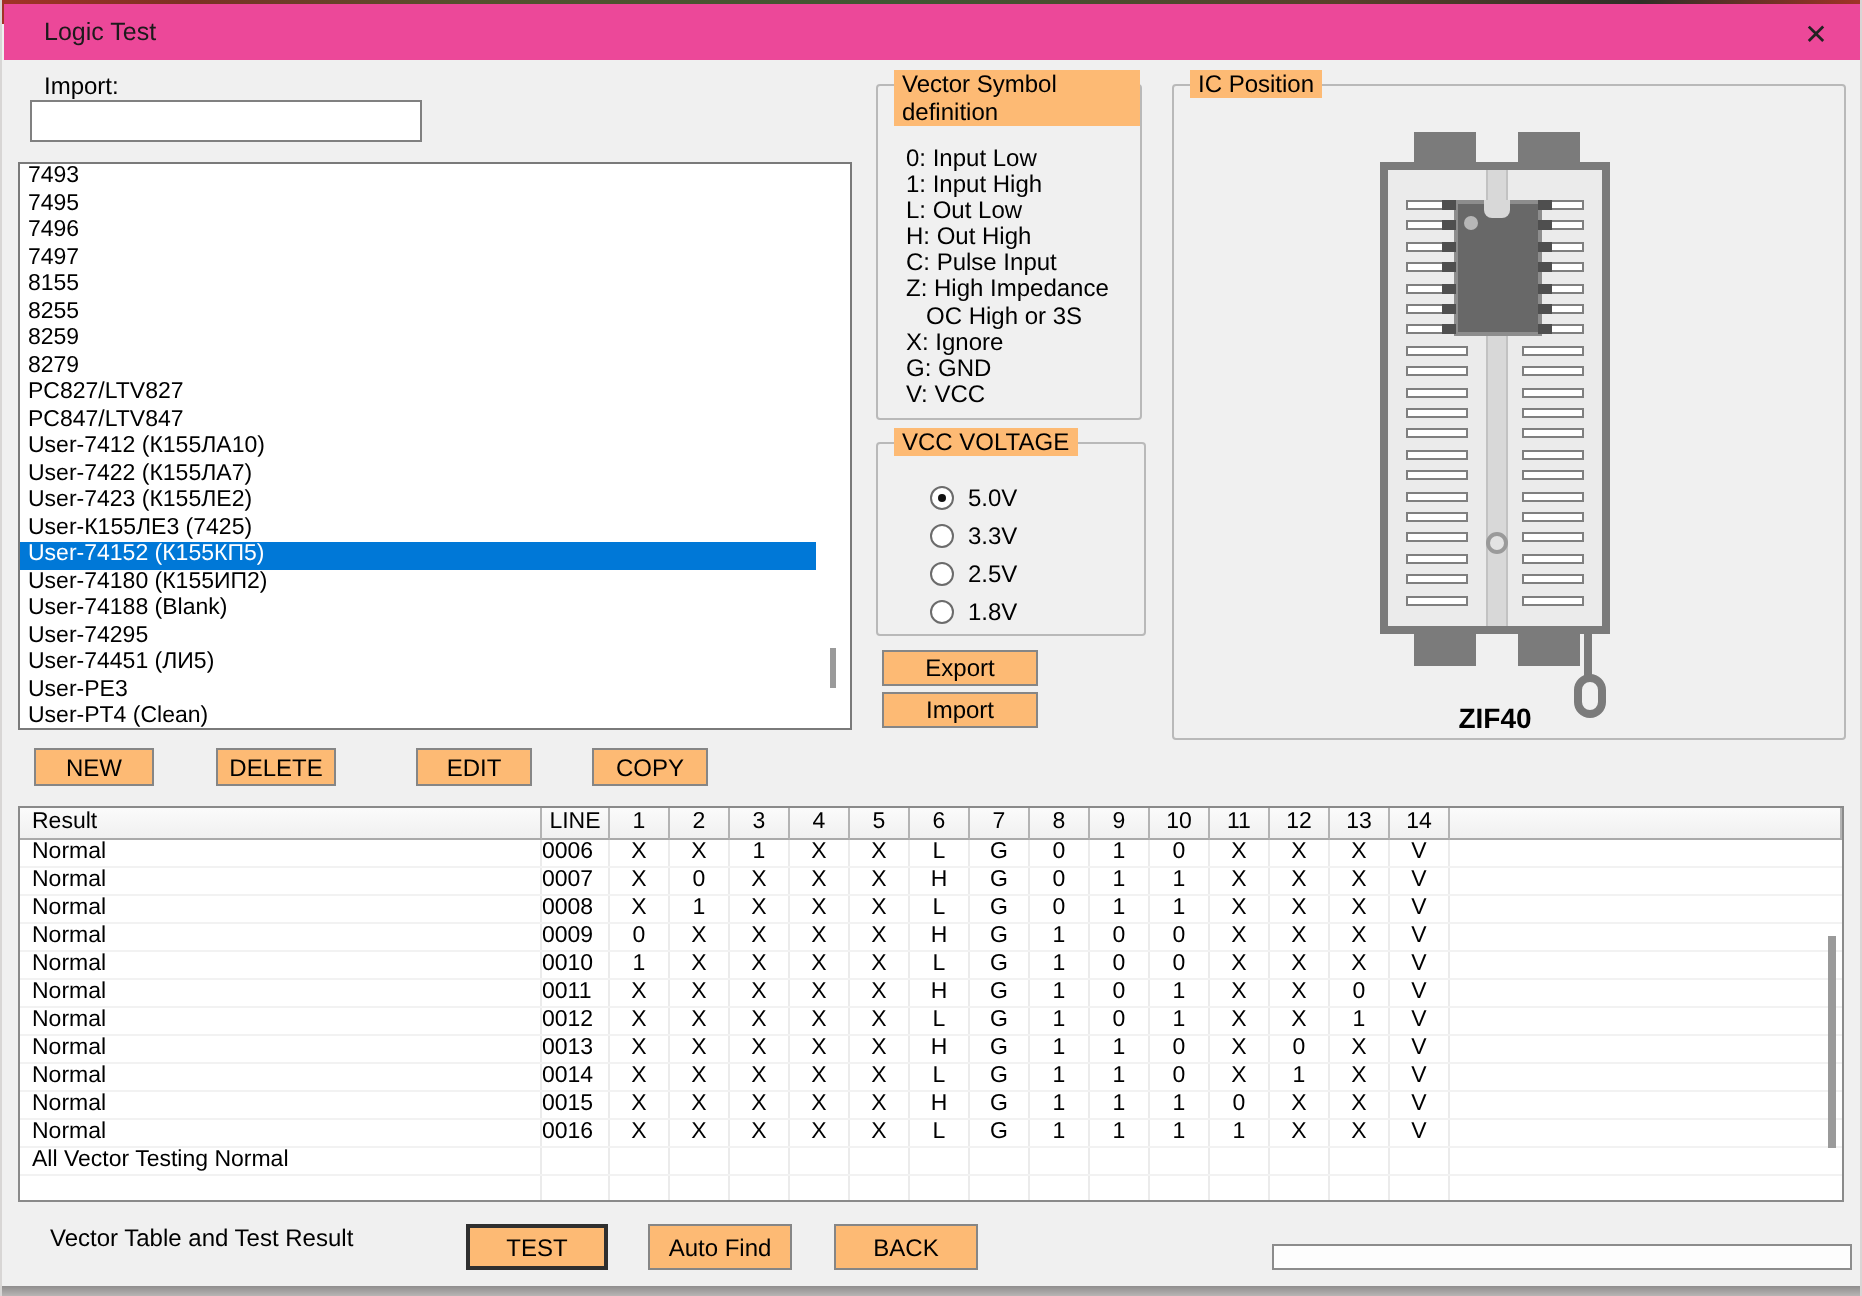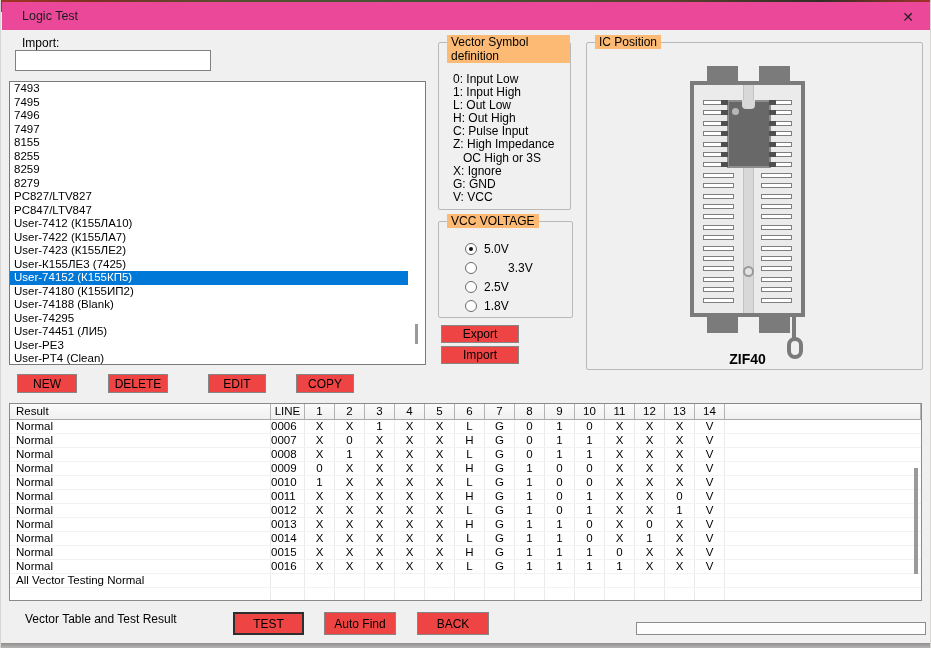--- a/index.html
+++ b/index.html
@@ -17,21 +17,21 @@
   .titlebar { position:absolute; left:1px; top:2px; width:929px; height:28px; background:#ec4899; }
   .title-text { position:absolute; left:20px; top:7px; font-size:12.5px; color:#1b1b1b; }
   .close-btn { position:absolute; right:8px; top:4px; width:30px; height:22px; text-align:center;
     line-height:22px; font-size:14px; color:#222; cursor:default; }
   .bottom-strip { position:absolute; left:0; top:643px; width:931px; height:5px;
     background:linear-gradient(#8f8d8d, #b7b5b4); }
 
   
   .groupbox { position:absolute; border:1px solid #b9b9b9; border-radius:2px; }
   .groupbox .gb-label { position:absolute; top:-8px; left:8px; background:#fdba74; padding:0 4px; font-size:12px; }
-  .btn { position:absolute; background:#ef4444; border:1px solid #868686; text-align:center;
+  .btn { position:absolute; background:#fdba74; border:1px solid #868686; text-align:center;
     font-size:12px; color:#000; display:flex; align-items:center; justify-content:center; }
   .btn.default { border:2px solid #2f2f2f; }
 
   .label { position:absolute; }
 
   
   .search-input { position:absolute; left:14px; top:50px; width:196px; height:21px;
     background:#fff; border:1px solid #808080; font:inherit; padding:0 4px; outline:none; }
 
   
@@ -144,21 +144,21 @@
   <div class="vs-lines" id="vs-lines"><div>0: Input Low</div><div>1: Input High</div><div>L: Out Low</div><div>H: Out High</div><div>C: Pulse Input</div><div>Z: High Impedance</div><div>   OC High or 3S</div><div>X: Ignore</div><div>G: GND</div><div>V: VCC</div></div>
 </div>
 
 <div class="groupbox" style="left:437px; top:221px; width:135px; height:97px;">
   <span class="gb-label">VCC VOLTAGE</span>
   <div id="vcc-radios">
       <div class="radio-row" style="top: 20px;">
         <div class="radio checked"></div>
         <div>5.0V</div>
       </div>
-      <div class="radio-row" style="top: 39px; gap: 24px;">
+      <div class="radio-row" style="top: 39px;">
         <div class="radio"></div>
         <div>3.3V</div>
       </div>
       <div class="radio-row" style="top: 58px;">
         <div class="radio"></div>
         <div>2.5V</div>
       </div>
       <div class="radio-row" style="top: 77px;">
         <div class="radio"></div>
         <div>1.8V</div>

